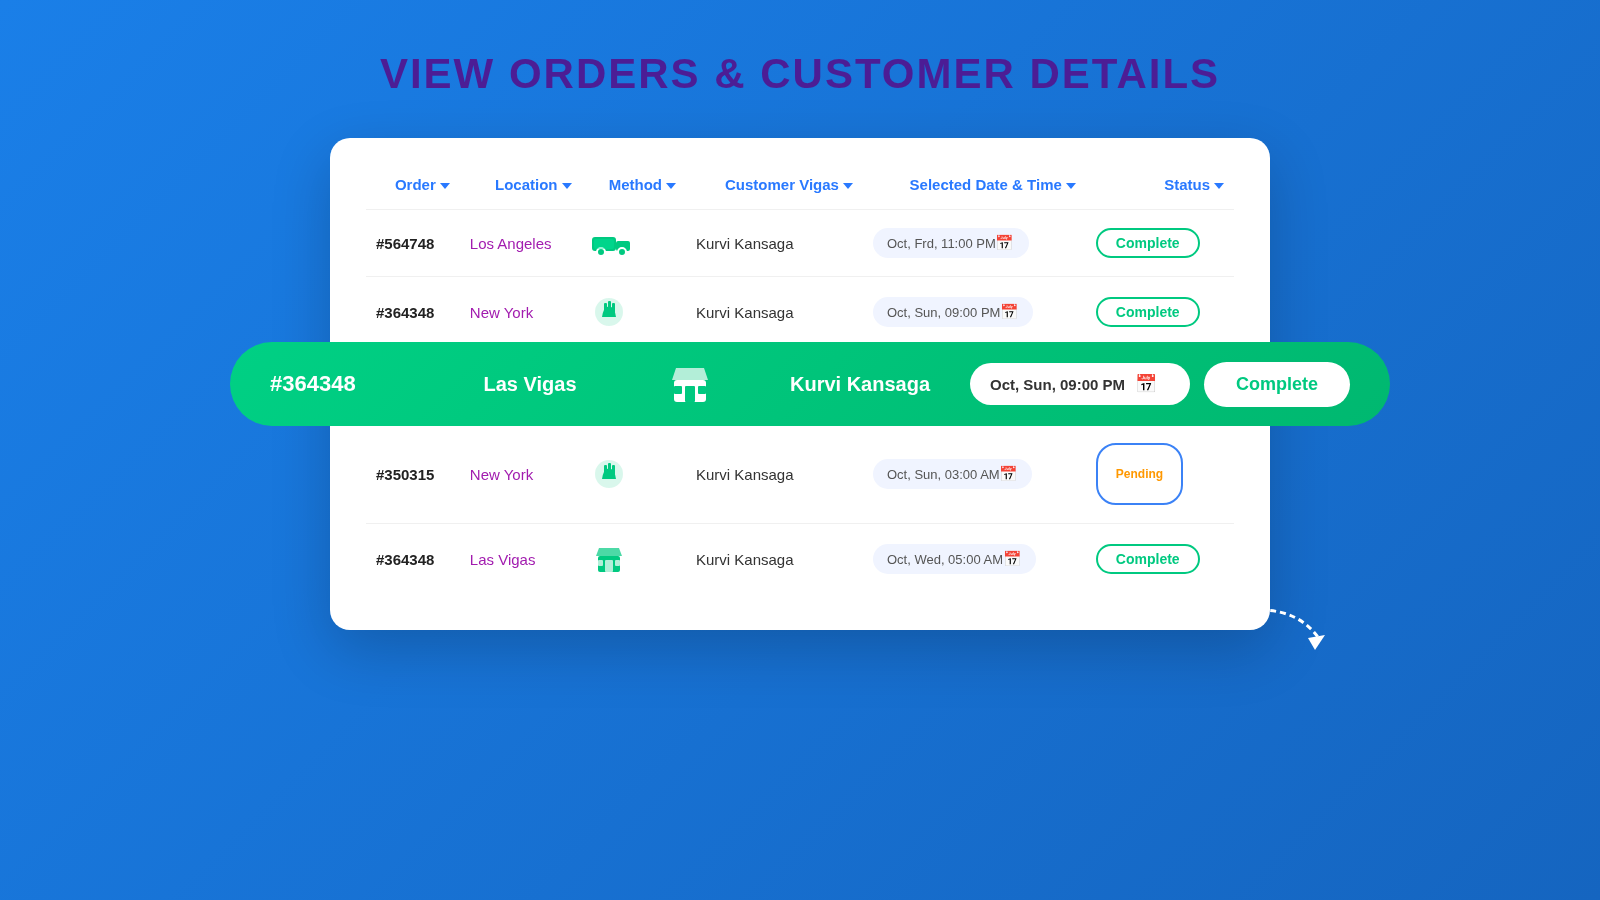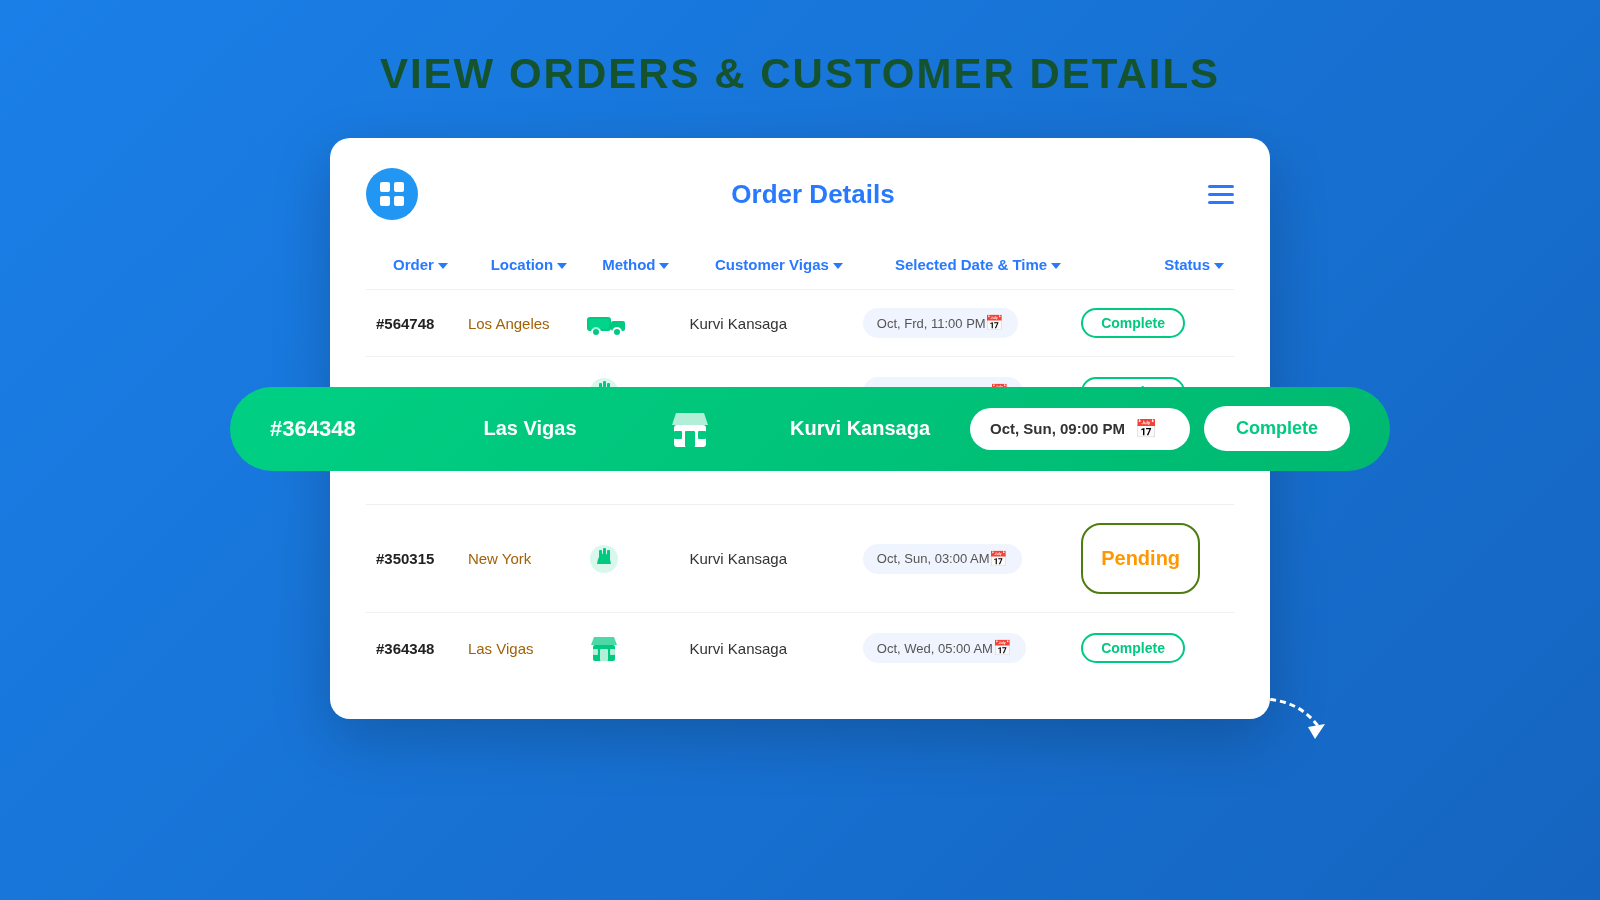--- a/index.html
+++ b/index.html
@@ -9,21 +9,21 @@
       background: linear-gradient(135deg, #1a7fe8 0%, #1565c0 100%);
       display: flex;
       flex-direction: column;
       align-items: center;
       justify-content: flex-start;
       font-family: 'Segoe UI', Arial, sans-serif;
       overflow: hidden;
     }
 
     .page-title {
-      color: #14532d;
+      color: #4c1d95;
       font-size: 42px;
       font-weight: 900;
       letter-spacing: 2px;
       text-transform: uppercase;
       margin-top: 50px;
       margin-bottom: 40px;
     }
 
     .card {
       background: #fff;
@@ -120,21 +120,21 @@
       font-size: 15px;
       vertical-align: middle;
     }
 
     .order-id {
       font-weight: 600;
       color: #222;
     }
 
     .location-text {
-      color: #a16207;
+      color: #a21caf;
     }
 
     .method-icon {
       display: flex;
       align-items: center;
     }
 
     .date-badge {
       display: inline-flex;
       align-items: center;
@@ -157,25 +157,25 @@
       border-radius: 20px;
       padding: 5px 18px;
       color: #00c980;
       font-size: 14px;
       font-weight: 600;
       background: #fff;
     }
 
     .status-pending {
       display: inline-block;
-      border: 2px solid #4d7c0f;
+      border: 2px solid #3b82f6;
       border-radius: 20px;
       padding: 22px 18px;
       color: #ff9800;
-      font-size: 20px;
+      font-size: 12px;
       font-weight: 600;
       background: #fff;
     }
 
     
     .highlighted-row {
       position: absolute;
       left: -100px;
       top: 50%;
       transform: translateY(-50%);
@@ -275,36 +275,20 @@
   </style>
 </head>
 <body>
 
 <h1 class="page-title">VIEW ORDERS &amp; CUSTOMER DETAILS</h1>
 
 <div class="card-wrapper">
 
   <div class="card">
 
-    <div class="card-header">
-      <div class="logo-circle">
-        <svg viewBox="0 0 32 32" fill="none" xmlns="http://www.w3.org/2000/svg">
-          <rect x="4" y="4" width="10" height="10" rx="2" fill="white"></rect>
-          <rect x="18" y="4" width="10" height="10" rx="2" fill="white"></rect>
-          <rect x="4" y="18" width="10" height="10" rx="2" fill="white"></rect>
-          <rect x="18" y="18" width="10" height="10" rx="2" fill="white"></rect>
-        </svg>
-      </div>
-      <span class="card-title">Order Details</span>
-      <div class="hamburger-icon">
-        <span></span>
-        <span></span>
-        <span></span>
-      </div>
-    </div>
 
     <table class="orders-table">
       <thead>
         <tr>
           <th>
             <div class="col-header">
               <span>Order</span>
               <span class="chevron"></span>
             </div>
           </th>

